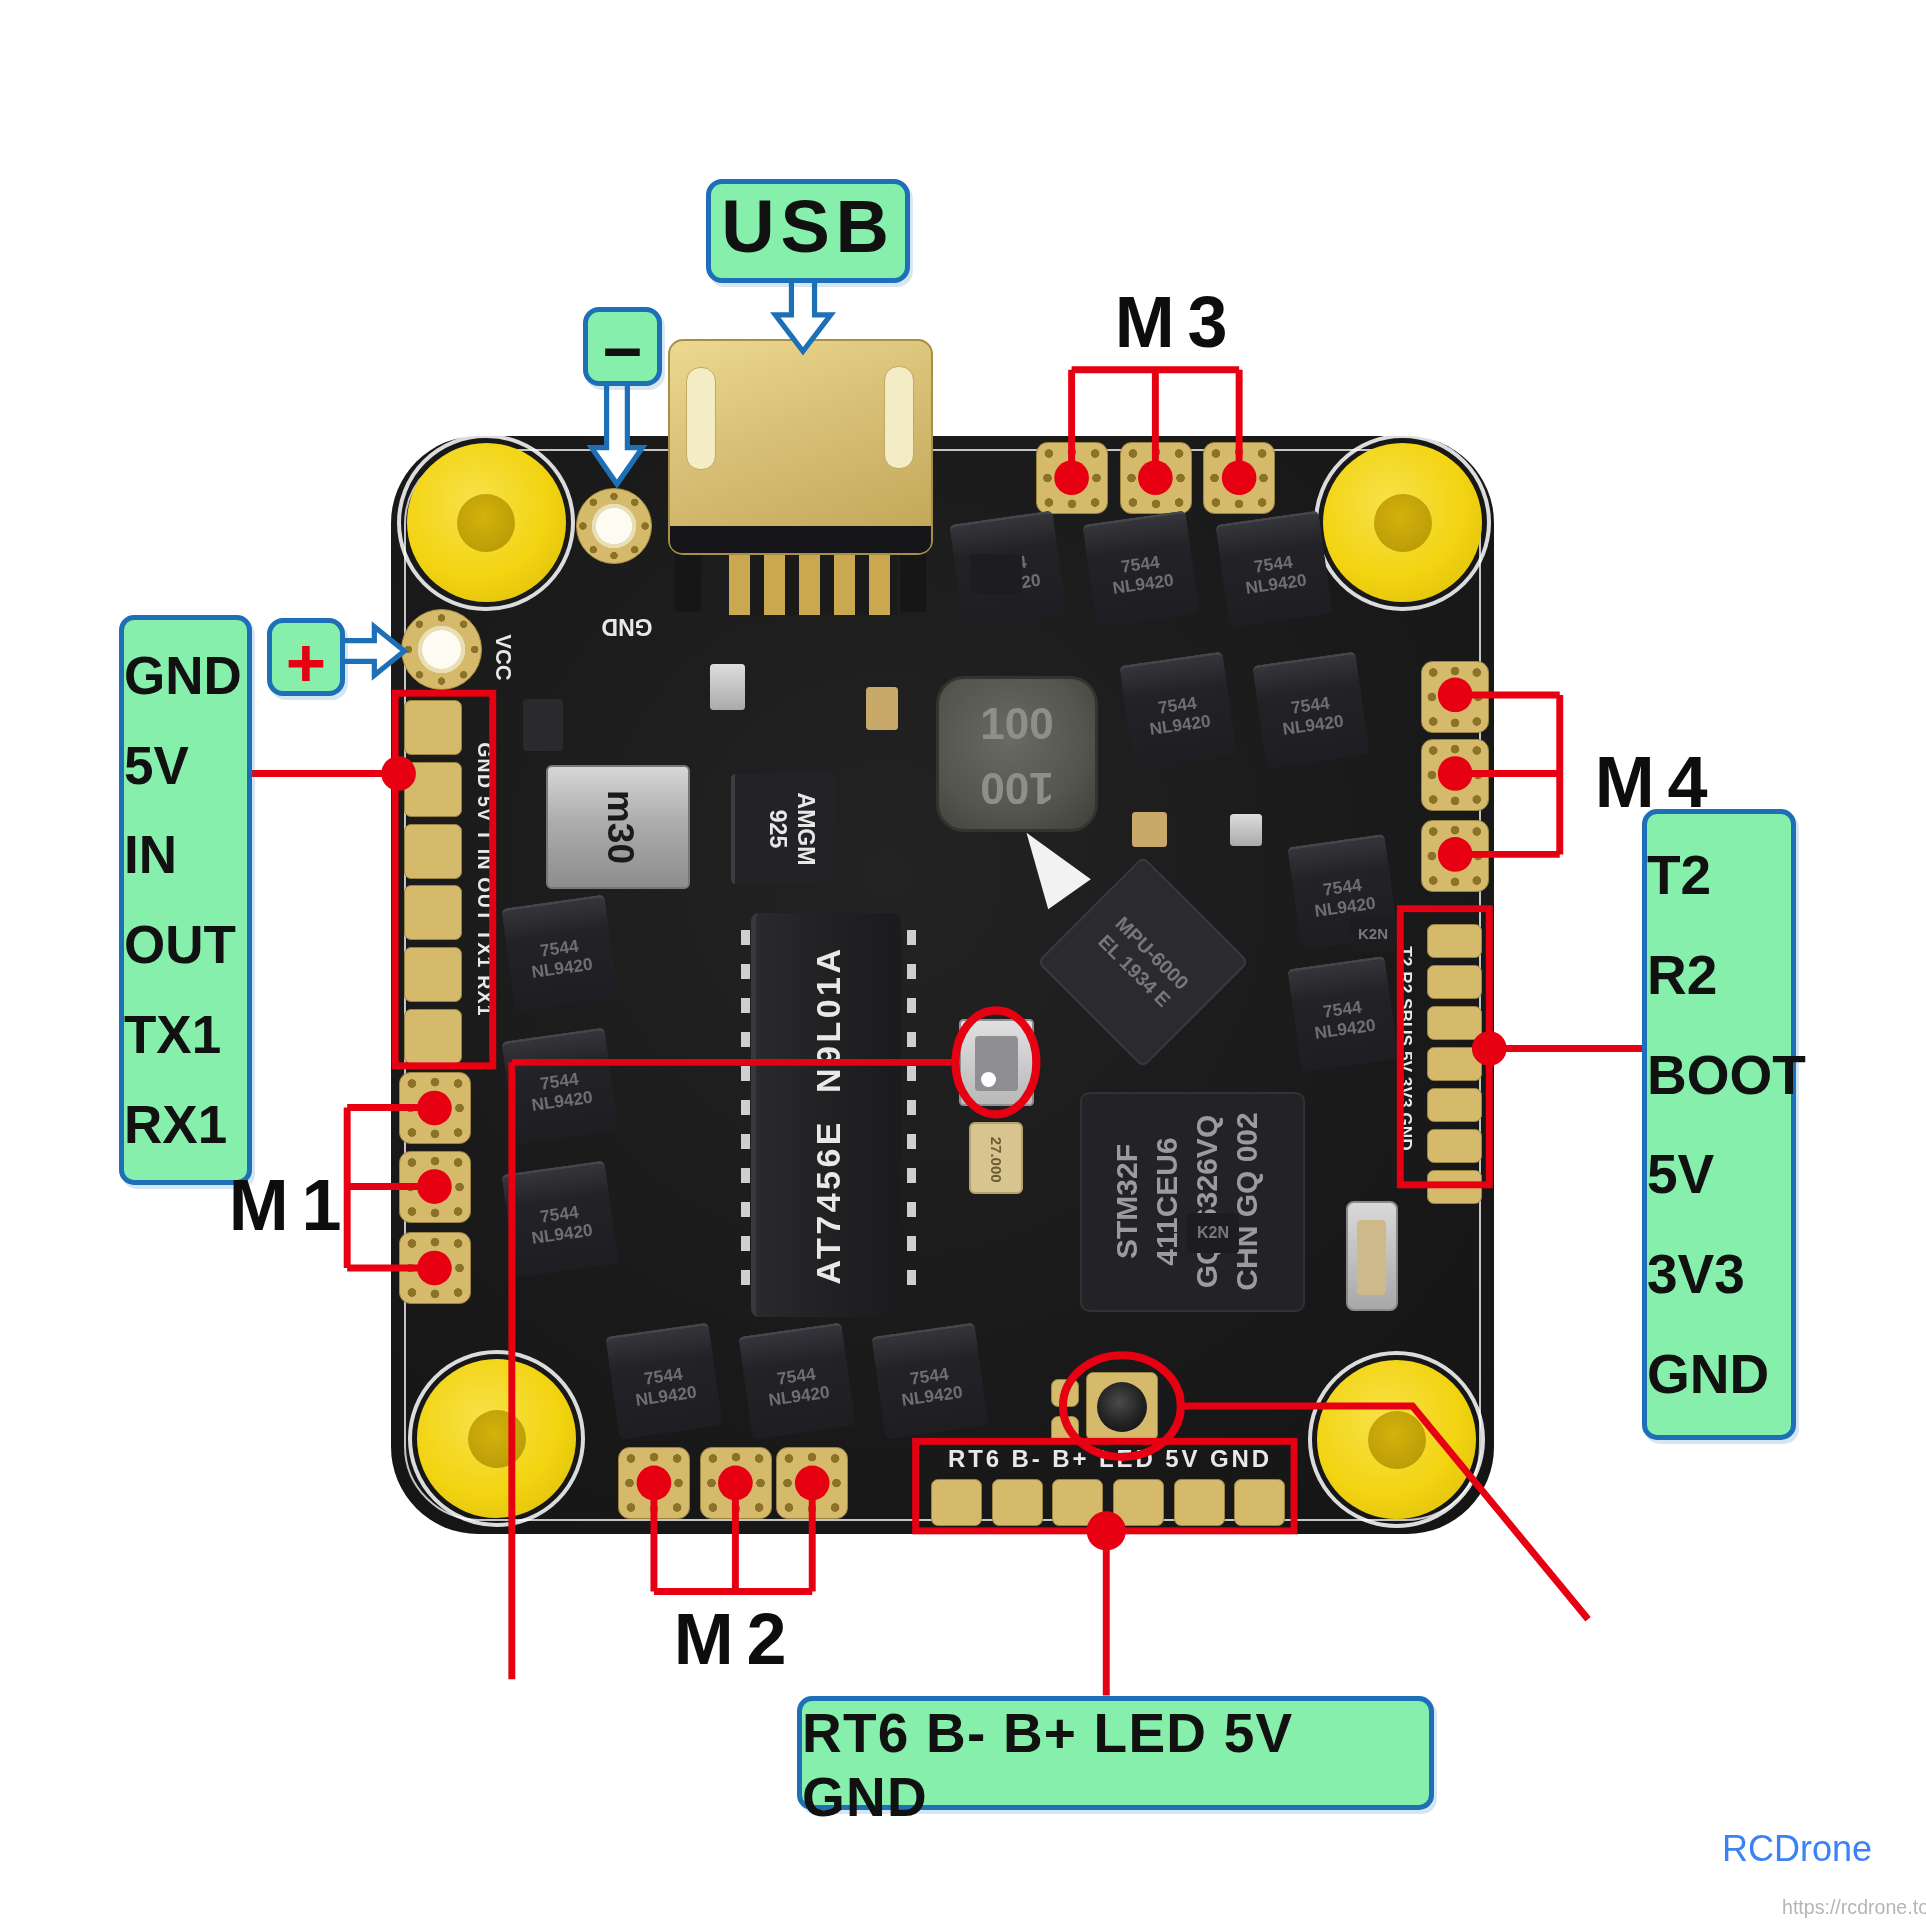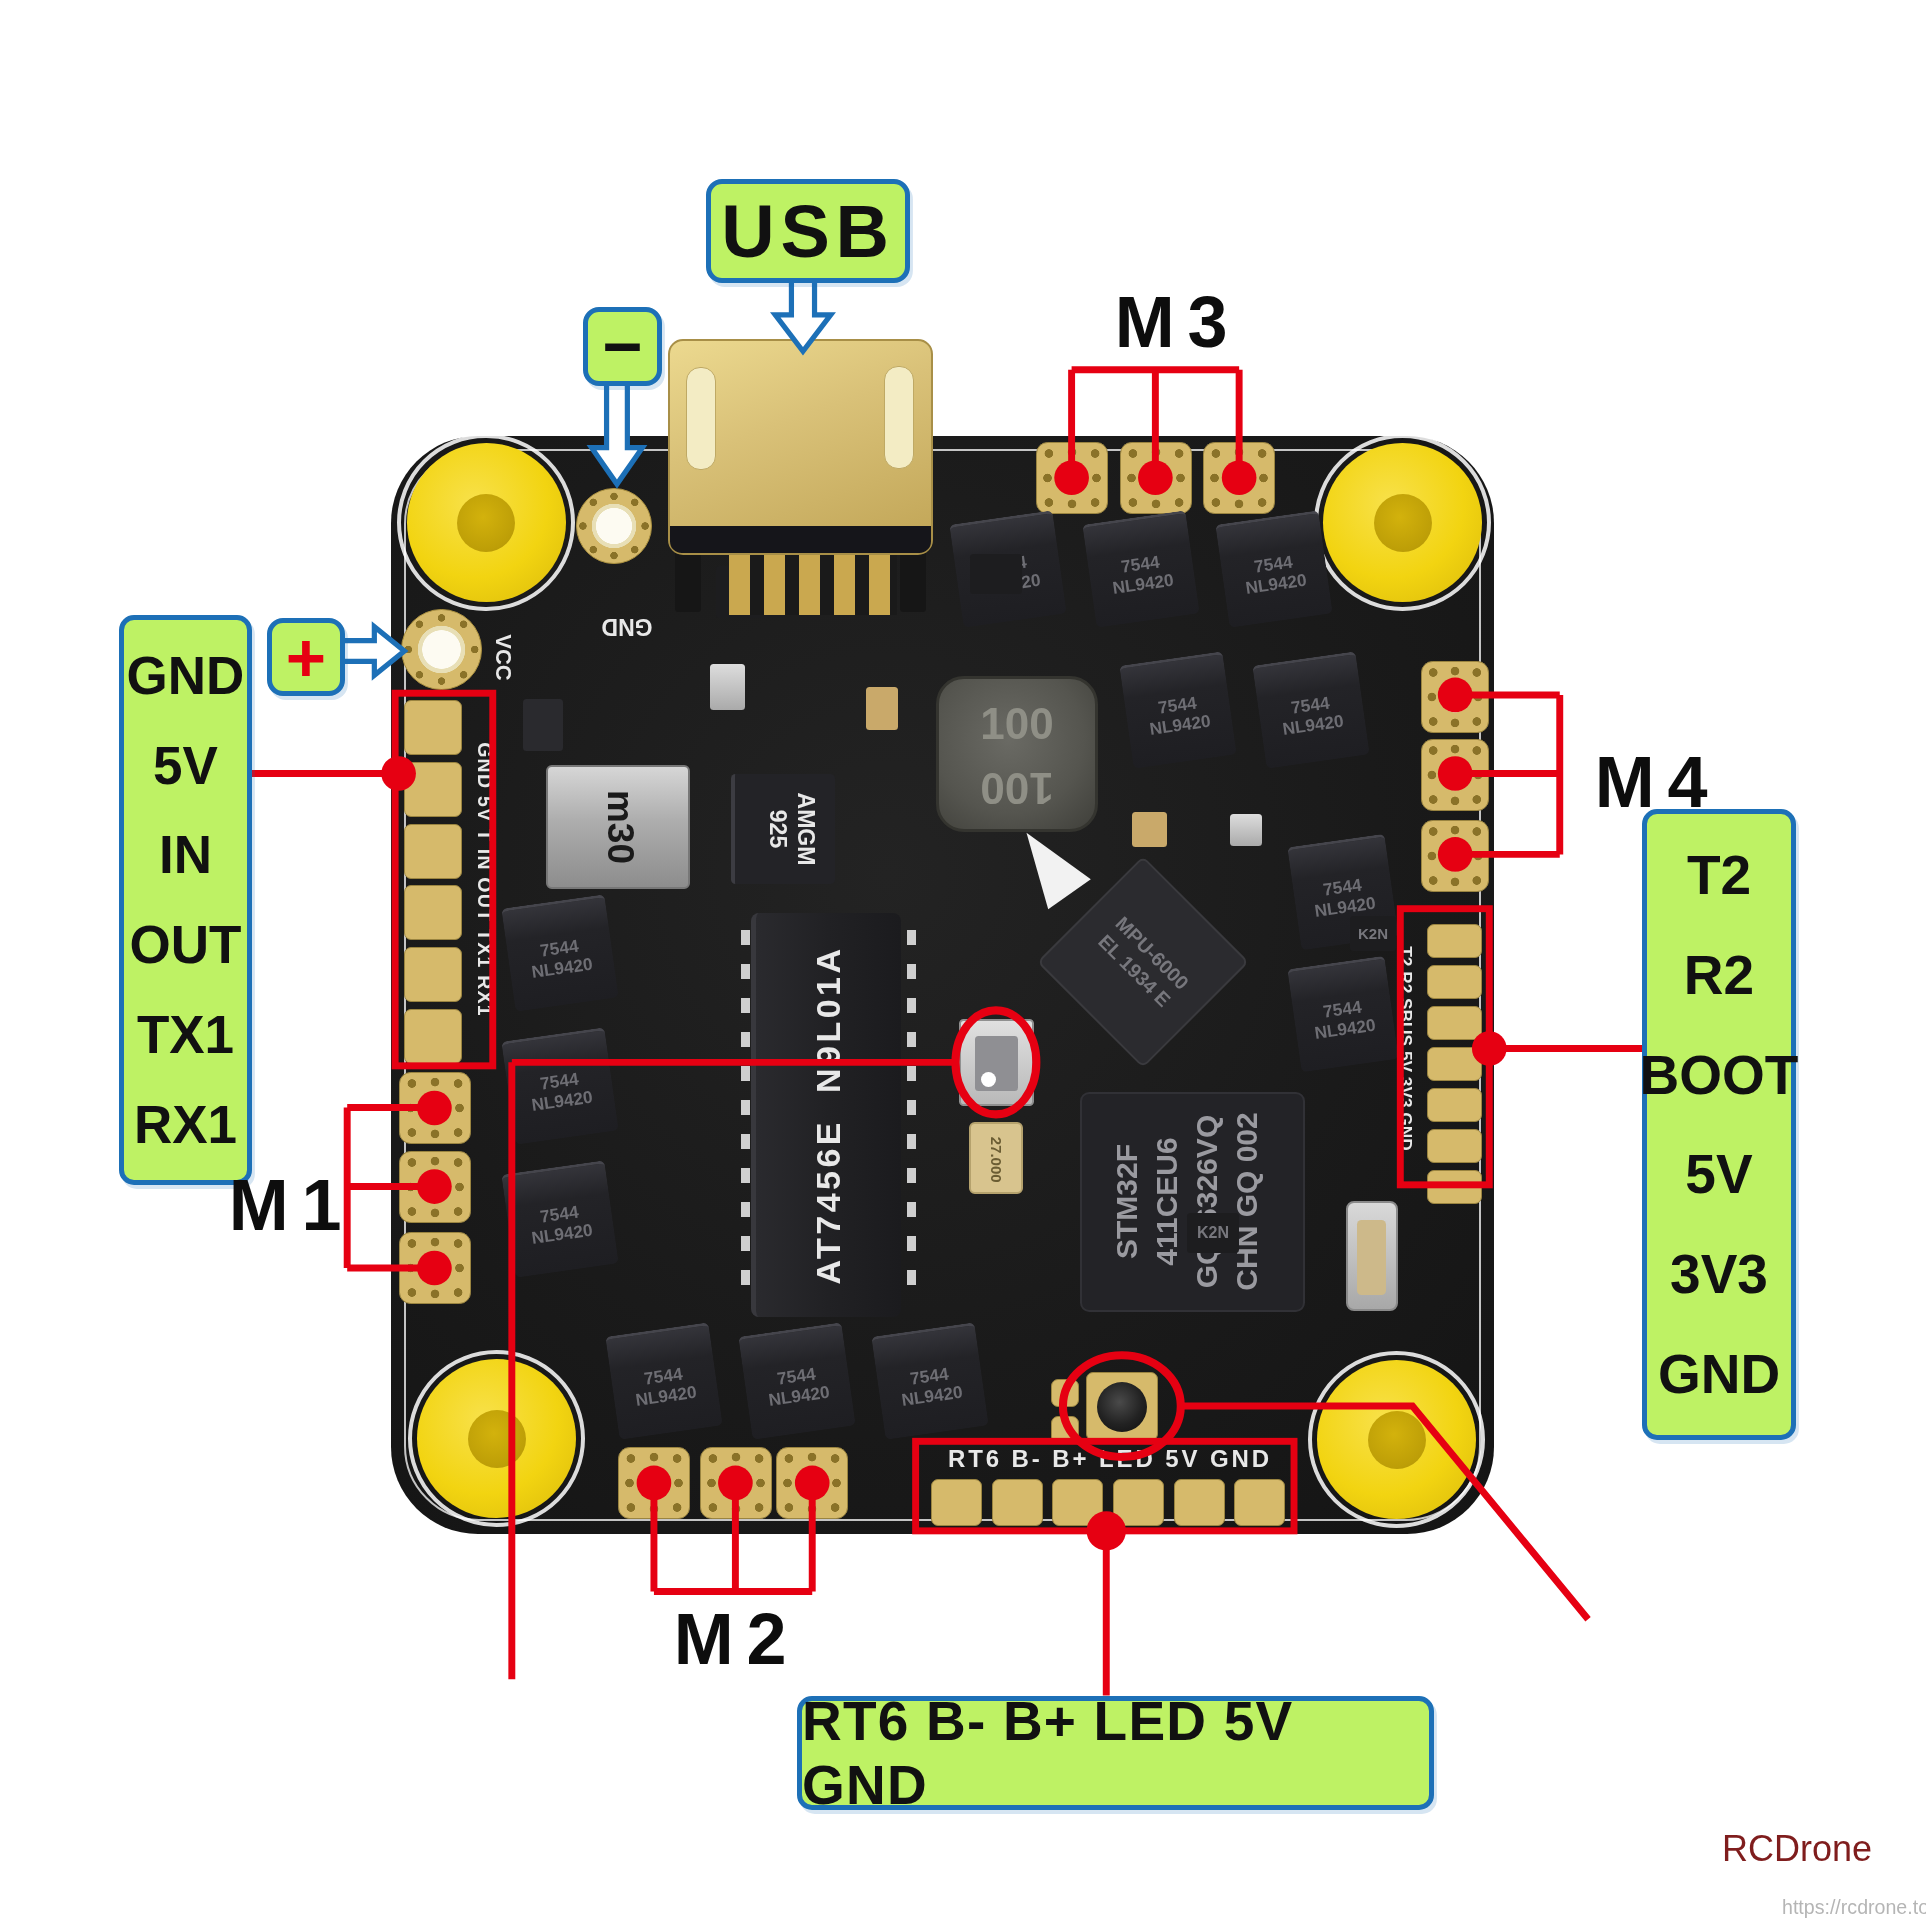--- a/index.html
+++ b/index.html
@@ -41,26 +41,26 @@
         radial-gradient(circle at 8% 50%, #8a7228 0 3.5px, rgba(0,0,0,0) 4px),
         radial-gradient(circle at 22% 18%, #8a7228 0 3.5px, rgba(0,0,0,0) 4px);}
   .spad{position:absolute;background:#d6ba6b;border:1.2px solid #9a8440;border-radius:7px;box-sizing:border-box;}
   
   .fet{position:absolute;width:104px;height:104px;background:linear-gradient(180deg,#34343a 0%,#232327 30%,#1e1e22 100%);
        border-radius:5.8px;border-top:3.5px solid #45454c;box-sizing:border-box;color:#6e6e74;
        font-size:17.3px;font-weight:bold;text-align:center;padding-top:35px;line-height:19.6px;transform:rotate(-8deg);}
   .chiptxt{color:#8f8f95;}
   .vtext{position:absolute;transform:rotate(90deg);color:#e8e8e8;font-weight:bold;text-align:center;white-space:nowrap;}
   
-  .bluebox{position:absolute;border:5.2px solid #1d70b7;border-radius:16px;background:#bef264;color:#111;
-           display:flex;align-items:center;justify-content:center;z-index:6;
+  .bluebox{position:absolute;border:5.2px solid #1d70b7;border-radius:16px;background:#86efac;color:#111;
+           display:flex;justify-content:center;z-index:6;
            box-shadow:2.9px 4px 0 rgba(29,112,183,.18);font-weight:bold;}
   .mlabel{position:absolute;color:#0d0d0d;font-weight:bold;z-index:6;text-align:center;letter-spacing:12.7px;}
   svg#overlay{position:absolute;left:0;top:0;z-index:5;}
-  .wm{position:absolute;color:#7f1d1d;z-index:6;}
+  .wm{position:absolute;color:#3b82f6;z-index:6;}
 </style>
 </head>
 <body>
 
 <div id="canvas">
 
   <div id="board">
     <div class="silk-outline"></div>
 
     <div class="grommet" style="left:15.6px;top:7px;"></div>

